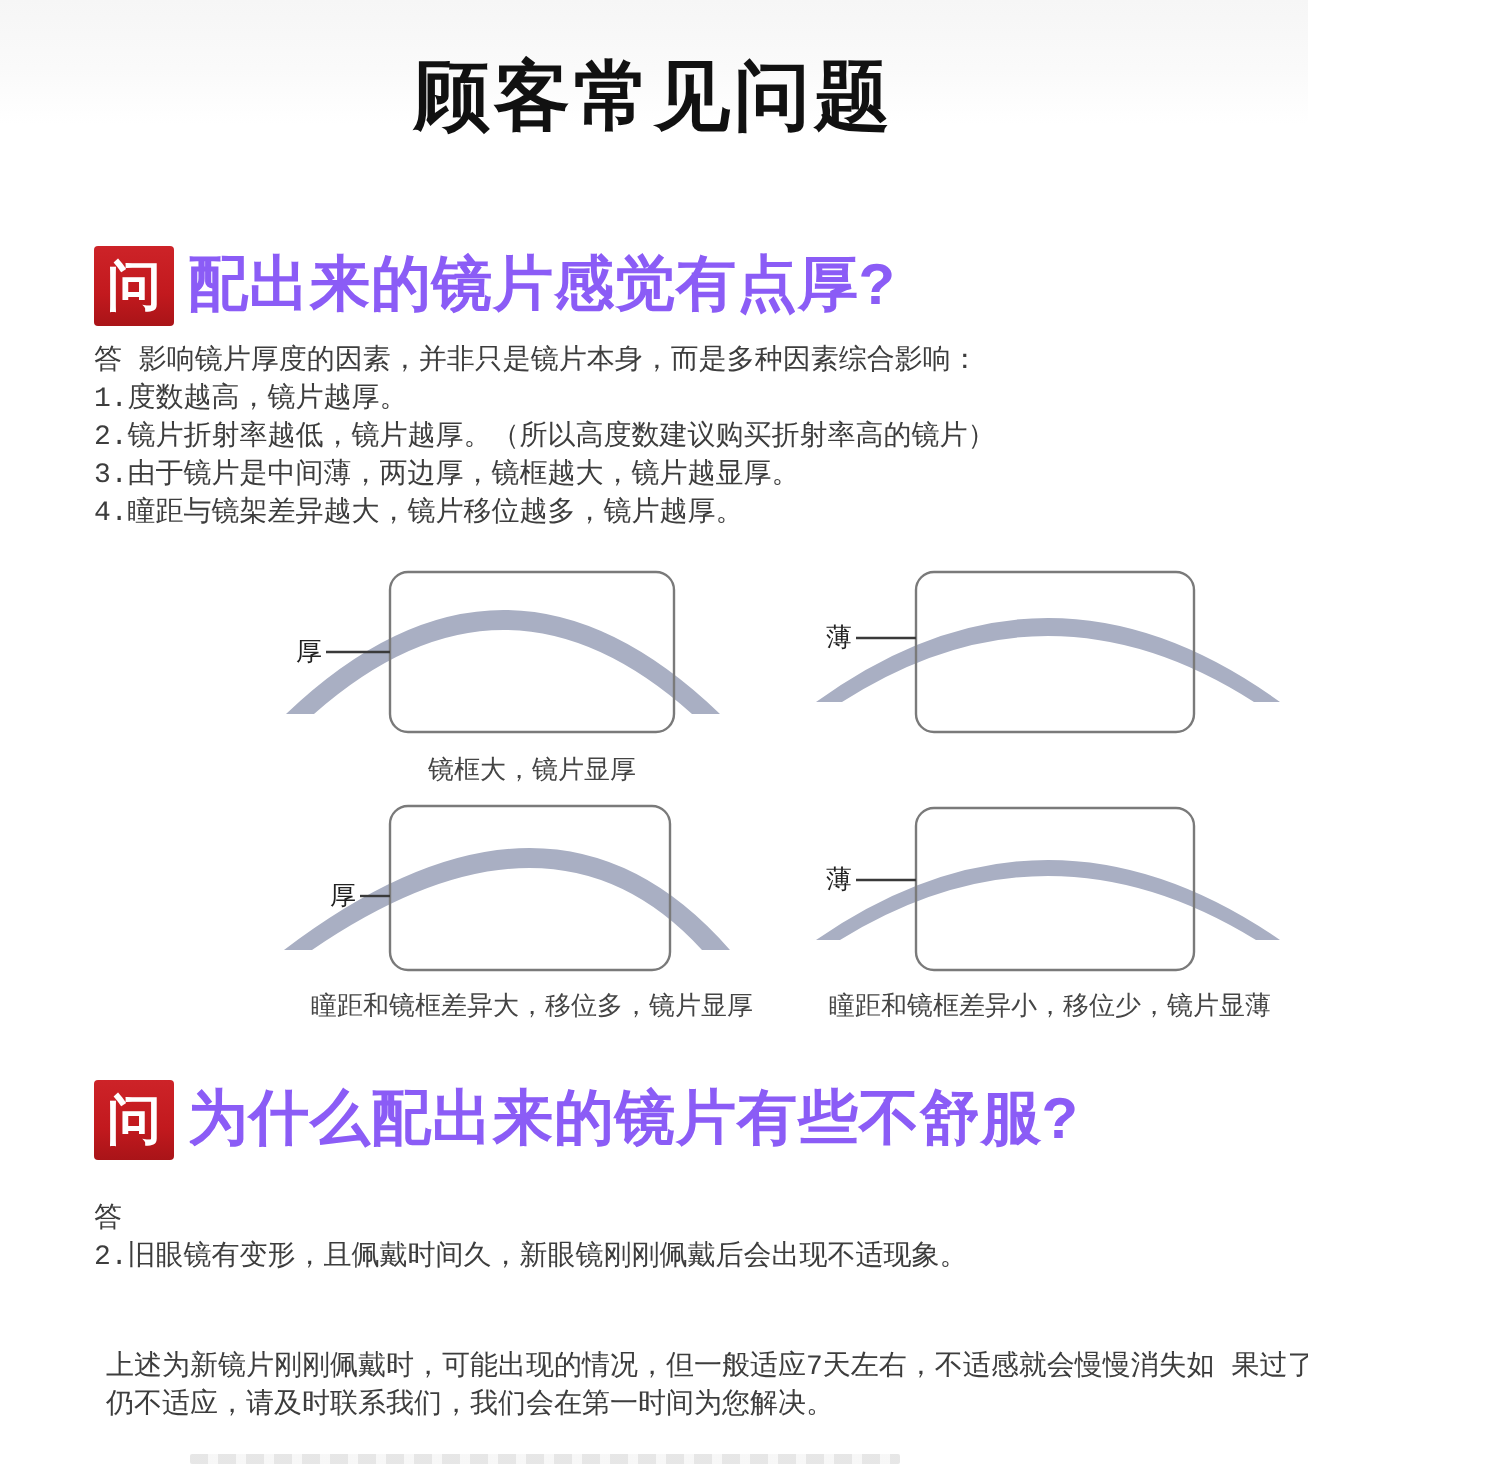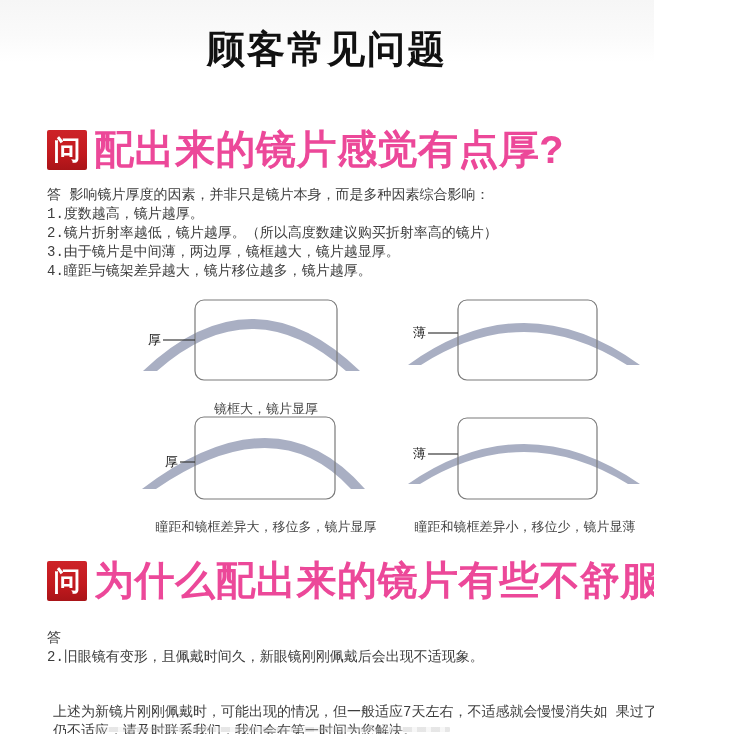--- a/index.html
+++ b/index.html
@@ -30,21 +30,21 @@
   .q-row.second{margin-top:30px;}
   .q-badge{
     width:40px;height:40px;flex:0 0 40px;
     background:linear-gradient(180deg,#cd2328 0%,#c2191e 60%,#a91418 100%);
     color:#fff;font-size:27px;font-weight:700;
     display:flex;align-items:center;justify-content:center;
     border-radius:2px;
   }
   .q-text{
     margin-left:7px;
-    font-size:40px;font-weight:700;color:#ec4899;
+    font-size:30px;font-weight:700;color:#8b5cf6;
     letter-spacing:0.5px;
     white-space:nowrap;
   }
   .answer{
     margin:9px 0 0 47px;
     font-size:14px;color:#3d3d3d;
   }
   .ans-line{line-height:19px;white-space:nowrap;}
   .ans-note{
     line-height:19px;
@@ -61,21 +61,21 @@
     column-gap:20px;
     row-gap:10px;
   }
   .panel{position:relative;width:250px;height:108px;}
   .panel svg{display:block;}
   .lens-label{
     position:absolute;
     font-size:13px;color:#222;line-height:13px;
   }
   .cap{
-    margin-top:15px;
+    margin-top:5px;
     font-size:13px;color:#454545;
     text-align:center;
     white-space:nowrap;
   }
   .cap.shift{padding-left:22px;}
   .remnant{
     position:absolute;left:95px;top:727px;width:355px;height:5px;
     background:repeating-linear-gradient(90deg,#b9b9b9 0 9px,#e9e9e9 9px 14px);
     opacity:0.35;border-radius:1px;
   }

